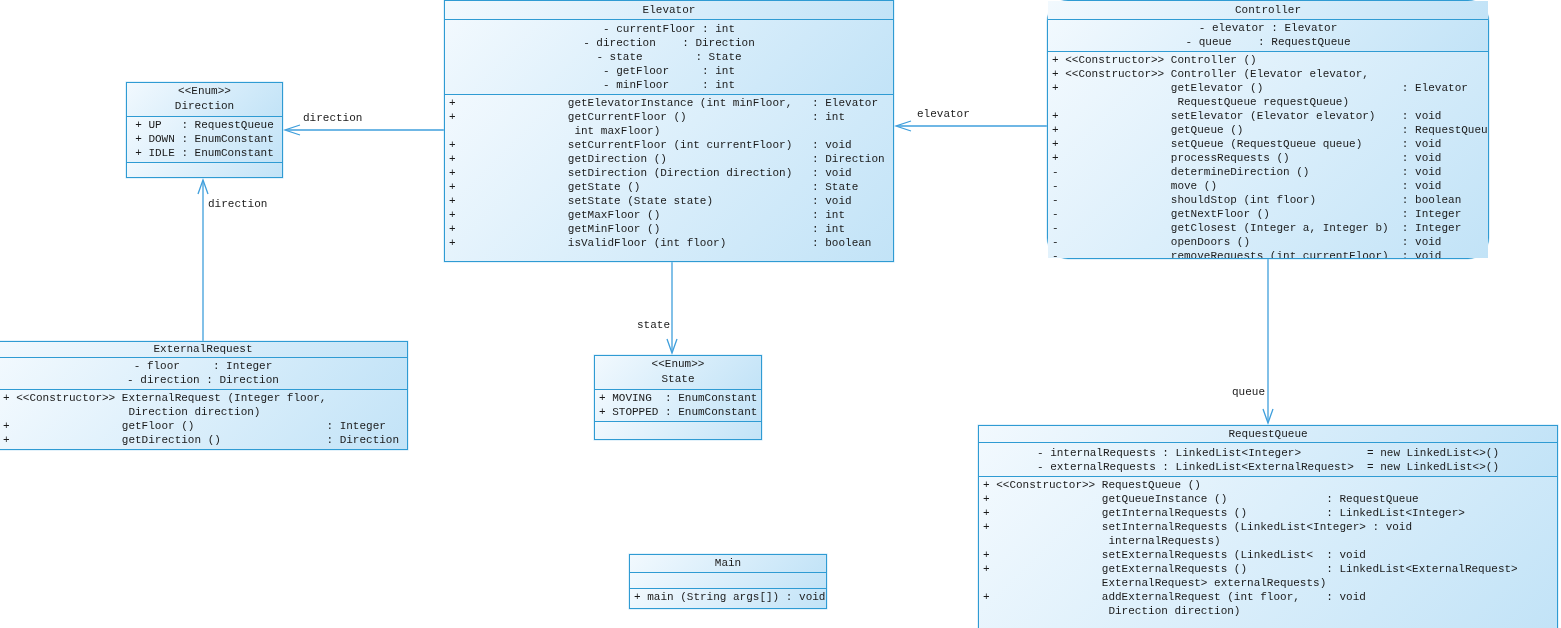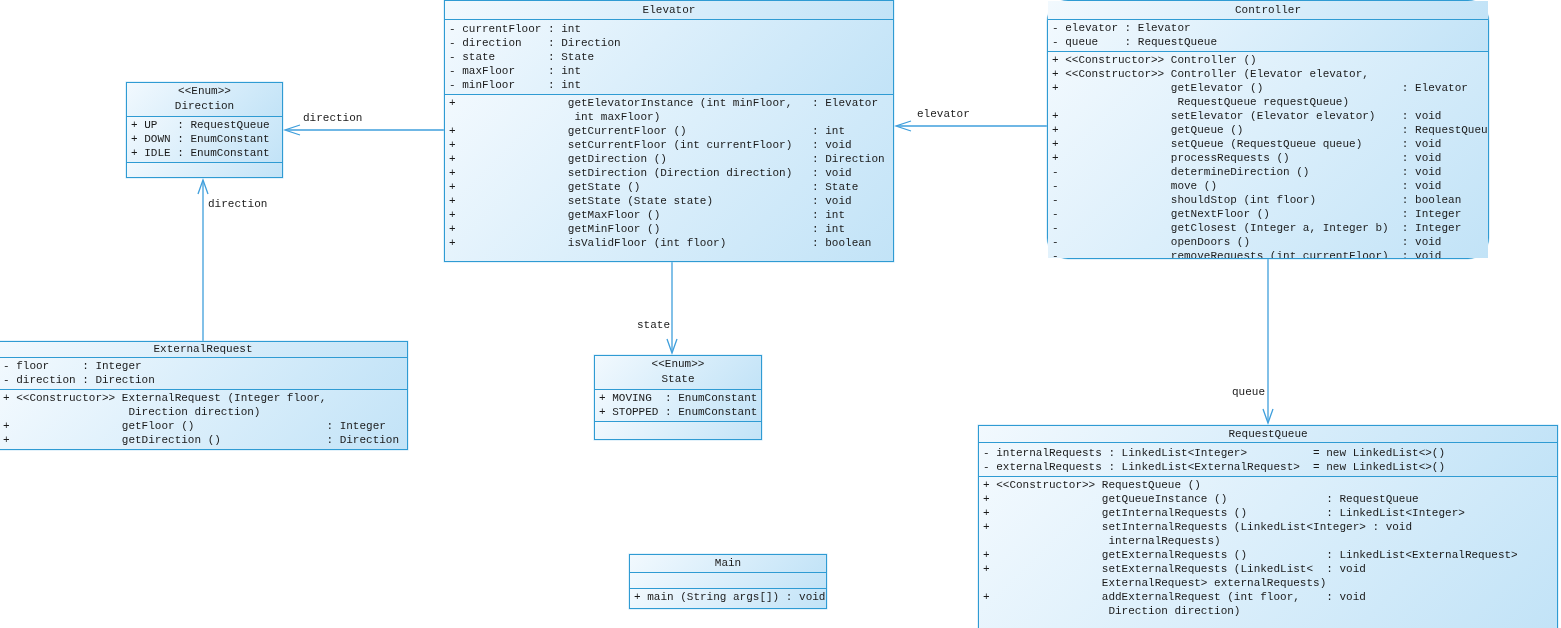--- a/index.html
+++ b/index.html
@@ -16,21 +16,21 @@
     display:flex;flex-direction:column;
     box-shadow:0 0 0 0.5px rgba(160,210,240,.6);
   }
   .sec{
     box-sizing:border-box;
     background:linear-gradient(135deg,#f2f9fe 0%,#dceffb 45%,#c2e3f7 100%);
     padding:1px 4px 2px 4px;overflow:hidden;
   }
   .sec + .sec{border-top:1px solid #2f9bd3;}
   .title{text-align:center;line-height:15px;flex:0 0 auto;}
-  .attrs{flex:0 0 auto;}
+  .attrs{flex:0 0 auto;text-align:center;}
   .methods{flex:1 1 auto;}
   .row{white-space:pre;line-height:14px;}
   .b-elevator  {left:444px; top:0;     width:450px;height:262px;}
   .b-controller{left:1047px;top:0;     width:442px;height:259px;border-radius:21px;}
   .b-direction {left:126px; top:82px;  width:157px;height:96px;}
   .b-external  {left:-2px;  top:341px; width:410px;height:109px;}
   .b-state     {left:594px; top:355px; width:168px;height:85px;}
   .b-main      {left:629px; top:554px; width:198px;height:55px;}
   .b-queue     {left:978px; top:425px; width:580px;height:206px;}
   .b-elevator .title,.b-controller .title{height:18px;line-height:16px;}
@@ -71,28 +71,28 @@
     </g>
   </svg>
 
   <div class="box b-elevator">
     <div class="sec title">Elevator</div>
     <div class="sec attrs">
 
     <div class="row">- currentFloor : int</div>
         <div class="row">- direction    : Direction</div>
         <div class="row">- state        : State</div>
-        <div class="row">- maxFloor     : int</div>
+        <div class="row">- getFloor     : int</div>
         <div class="row">- minFloor     : int</div>
       </div>
     <div class="sec methods">
 
         <div class="row">+                 getElevatorInstance (int minFloor,   : Elevator</div>
+        <div class="row">+                 getCurrentFloor ()                   : int</div>
         <div class="row">                   int maxFloor)</div>
-        <div class="row">+                 getCurrentFloor ()                   : int</div>
         <div class="row">+                 setCurrentFloor (int currentFloor)   : void</div>
         <div class="row">+                 getDirection ()                      : Direction</div>
         <div class="row">+                 setDirection (Direction direction)   : void</div>
         <div class="row">+                 getState ()                          : State</div>
         <div class="row">+                 setState (State state)               : void</div>
         <div class="row">+                 getMaxFloor ()                       : int</div>
         <div class="row">+                 getMinFloor ()                       : int</div>
         <div class="row">+                 isValidFloor (int floor)             : boolean</div>
       </div>
   </div>
@@ -185,22 +185,22 @@
     <div class="row">- internalRequests : LinkedList&lt;Integer&gt;          = new LinkedList&lt;&gt;()</div>
         <div class="row">- externalRequests : LinkedList&lt;ExternalRequest&gt;  = new LinkedList&lt;&gt;()</div>
       </div>
     <div class="sec methods">
 
     <div class="row">+ &lt;&lt;Constructor&gt;&gt; RequestQueue ()</div>
         <div class="row">+                 getQueueInstance ()               : RequestQueue</div>
         <div class="row">+                 getInternalRequests ()            : LinkedList&lt;Integer&gt;</div>
         <div class="row">+                 setInternalRequests (LinkedList&lt;Integer&gt; : void</div>
         <div class="row">                   internalRequests)</div>
+        <div class="row">+                 setExternalRequests (LinkedList&lt;  : void</div>
         <div class="row">+                 getExternalRequests ()            : LinkedList&lt;ExternalRequest&gt;</div>
-        <div class="row">+                 setExternalRequests (LinkedList&lt;  : void</div>
         <div class="row">                  ExternalRequest&gt; externalRequests)</div>
         <div class="row">+                 addExternalRequest (int floor,    : void</div>
         <div class="row">                   Direction direction)</div>
       </div>
   </div>
 
   <div class="edge-label" style="left:303px;top:112px;">direction</div>
   <div class="edge-label" style="left:917px;top:108px;">elevator</div>
   <div class="edge-label" style="left:208px;top:198px;">direction</div>
   <div class="edge-label" style="left:637px;top:319px;">state</div>

